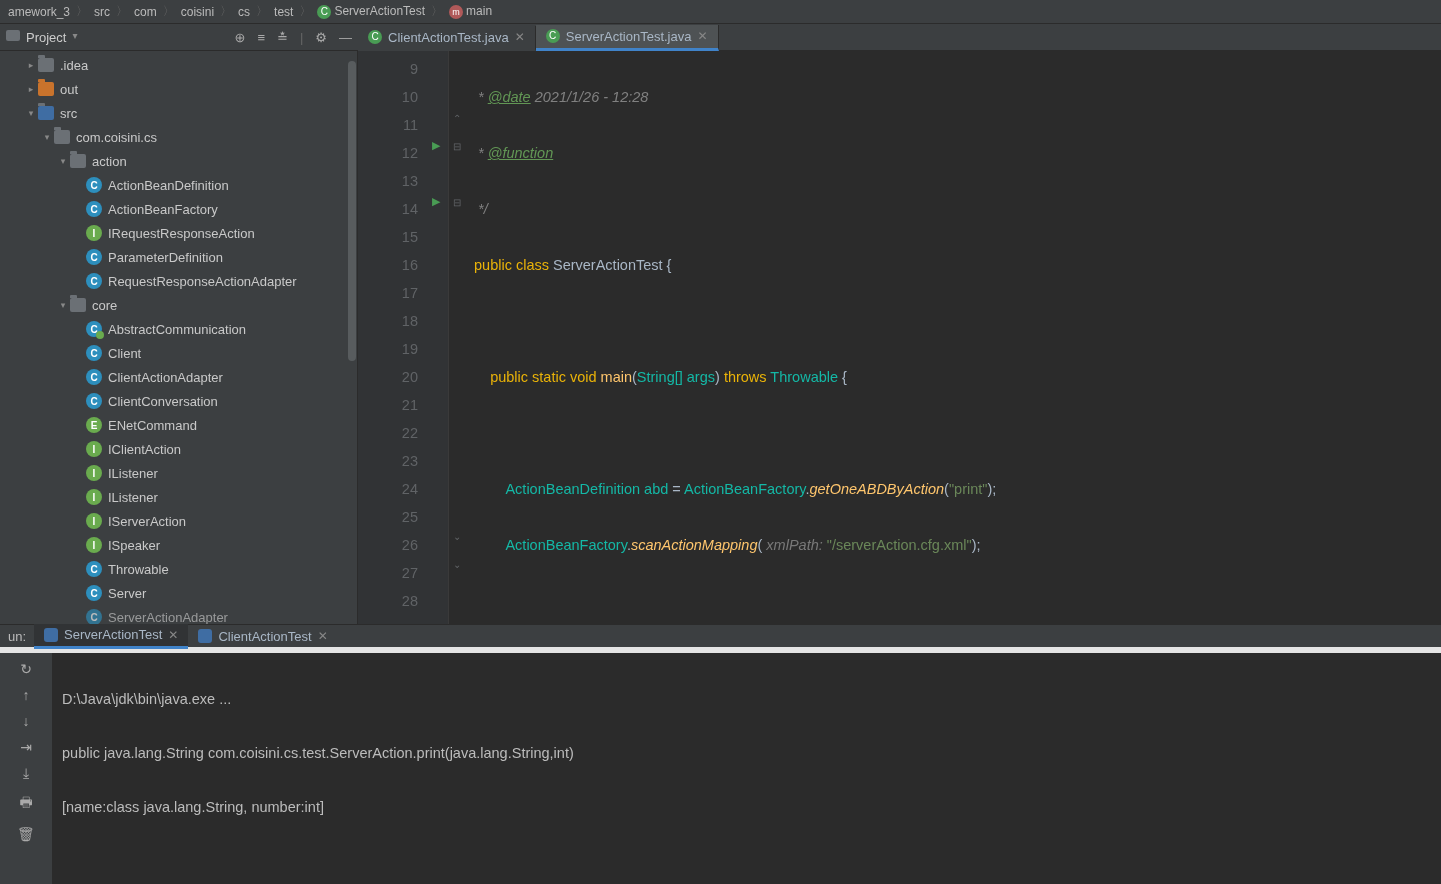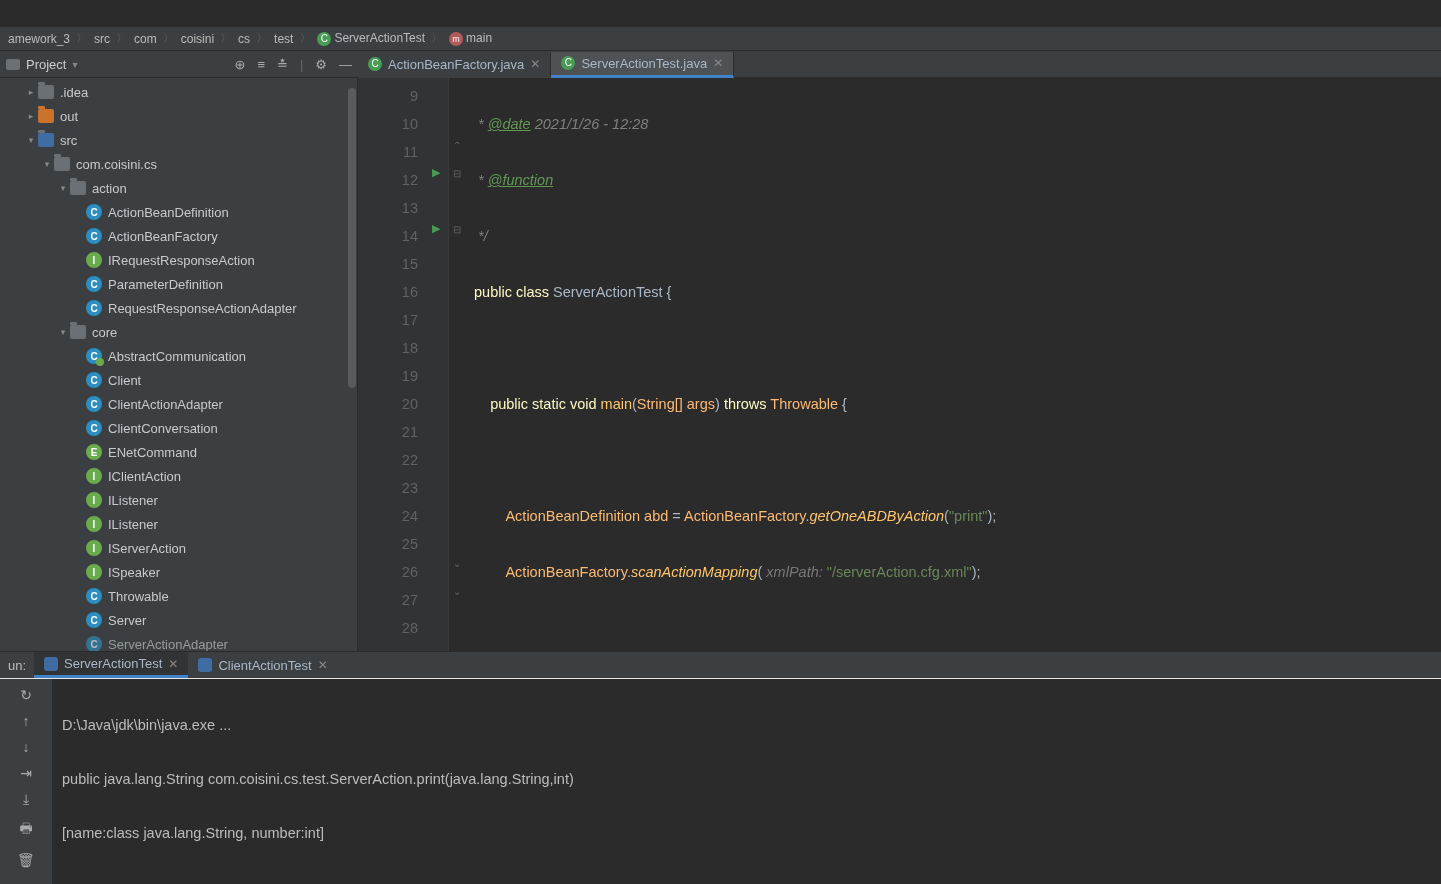--- a/index.html
+++ b/index.html
@@ -1,28 +1,28 @@
 <!DOCTYPE html>
 <html><head>
 <meta charset="utf-8">
 <style>
 * { margin: 0; padding: 0; box-sizing: border-box; font-family: "Segoe UI", Arial, sans-serif; }
 body { background:#2b2b2b; color:#a9b7c6; width:1441px; height:884px; overflow:hidden; font-size:13px; }
 
 
-.breadcrumbs { height:24px; display:flex; align-items:center; padding:0 6px; background:#3c3f41; border-bottom:1px solid #2b2b2b; font-size:12px; color:#bbb; gap:4px;margin-top:27px; }
+.breadcrumbs { height:24px; display:flex; align-items:center; padding:0 6px; background:#3c3f41; border-bottom:1px solid #2b2b2b; font-size:12px; color:#bbb; gap:4px; }
 .breadcrumbs .sep{ color:#666; }
 .breadcrumbs .crumb{ padding:0 2px; }
 .bc-icon-c { display:inline-block; width:14px; height:14px; border-radius:50%; background:#499c54; color:#fff; font-size:10px; line-height:14px; text-align:center; margin-right:3px; }
 .bc-icon-m { display:inline-block; width:14px; height:14px; border-radius:50%; background:#b05959; color:#fff; font-size:9px; line-height:14px; text-align:center; margin-right:3px; }
 
 
 .toolrow { height:27px; background:#3c3f41; border-bottom:1px solid #2b2b2b; display:flex; align-items:center; }
 .toolrow .left { width:358px; display:flex; align-items:center; justify-content:space-between; padding:0 6px; }
-.toolrow .left .title { display:flex; align-items:center; gap:6px; font-size:13px; color:#ccc; }
+.toolrow .left .title { display:flex; gap:6px; font-size:13px; color:#ccc; }
 .toolrow .left .icons { display:flex; gap:12px; color:#aaa; }
 .toolrow .left .icons span{ cursor:pointer; }
 .tabs { display:flex; align-items:flex-end; height:27px; }
 .tab { display:flex; align-items:center; gap:6px; padding:4px 10px; background:#3c3f41; border-right:1px solid #2b2b2b; border-bottom:2px solid transparent; cursor:pointer; }
 .tab.active { background:#4e5254; border-bottom:3px solid #4083c9; }
 .tab .ficon{ display:inline-block; width:14px; height:14px; border-radius:50%; background:#499c54; color:#fff; font-size:10px; line-height:14px; text-align:center;}
 .tab .close{ color:#888; font-size:12px; }
 
 
 .main { display:flex; height:573px; }
@@ -47,31 +47,31 @@
 
 .editor{ flex:1; display:flex; background:#2b2b2b; font-family:"JetBrains Mono","Consolas",monospace; font-size:14.5px;}
 .gutter{ width:72px; background:#313335; color:#606366; text-align:right; padding:4px 12px 0 0; line-height:28px; position:relative;}
 .gutter .ln{ height:28px; }
 .run-gutter{ width:18px; background:#313335; position:relative;}
 .run-gutter .play{ position:absolute; left:2px; color:#499c54; font-size:11px; }
 .fold-gutter{ width:18px; background:#2b2b2b; border-left:1px solid #3a3a3a; position:relative;}
 .fold-gutter .fm{position:absolute; left:4px; color:#606366; font-size:10px;}
 .code{ flex:1; padding:4px 12px 0 8px; line-height:28px; white-space:pre;}
 .highlight-line{ background:#323232;}
-.kw{ color:#fef9c3;} .str{color:#6a8759;} .com{color:#808080; font-style:italic;}
+.kw{ color:#eab308;} .str{color:#6a8759;} .com{color:#808080; font-style:italic;}
 .doc-tag{color:#629755; font-style:italic; text-decoration:underline;}
 .meth{color:#ffc66d;} .param{color:#787878; font-style:italic;}
 .field{color:#9876aa; font-style:italic;}
-.ident{color:#fdba74;} .cls{color:#a9b7c6;}
+.ident{color:#14b8a6;} .cls{color:#a9b7c6;}
 .op{color:#a9b7c6;}
 .italic{font-style:italic;}
 
 
 .runpane { height:260px; display:flex; flex-direction:column; border-top:1px solid #2b2b2b;}
-.runhead { height:28px; background:#3c3f41; display:flex; align-items:center; font-size:13px; border-bottom:1px solid #e5e5e5;}
+.runhead { height:28px; background:#3c3f41; display:flex; align-items:center; font-size:13px; border-bottom:6px solid #e5e5e5;}
 .runhead .rlabel{ padding:0 8px; color:#bbb; }
 .runtabs{ display:flex; }
 .rtab{ display:flex; align-items:center; gap:6px; padding:4px 10px; cursor:pointer; }
 .rtab.active{ border-bottom:3px solid #4083c9; background:#313335; }
 .rtab .ric{ display:inline-block; width:14px; height:14px; border-radius:3px; background:#3f6da3;}
 .rtab .close{ color:#888; font-size:12px;}
 .runbody{ flex:1; display:flex; background:#2b2b2b;}
 .runside{ width:52px; background:#3c3f41; display:flex; flex-direction:column; align-items:center; gap:10px; padding-top:8px; color:#aaa; font-size:14px;}
 .runside span{cursor:pointer;}
 .console{ flex:1; padding:6px 10px; font-family:"JetBrains Mono","Consolas",monospace; font-size:14.5px; line-height:27px; color:#bcbcbc; white-space:pre; position:relative;}
@@ -109,21 +109,21 @@
       <span>≡</span>
       <span>≛</span>
       <span style="color:#666">|</span>
       <span>⚙</span>
       <span>—</span>
     </div>
   </div>
   <div class="tabs">
     <div class="tab">
       <span class="ficon">C</span>
-      <span>ActionBeanFactory.java</span>
+      <span>ClientActionTest.java</span>
       <span class="close">✕</span>
     </div>
     <div class="tab active">
       <span class="ficon">C</span>
       <span>ServerActionTest.java</span>
       <span class="close">✕</span>
     </div>
   </div>
 </div>
 

